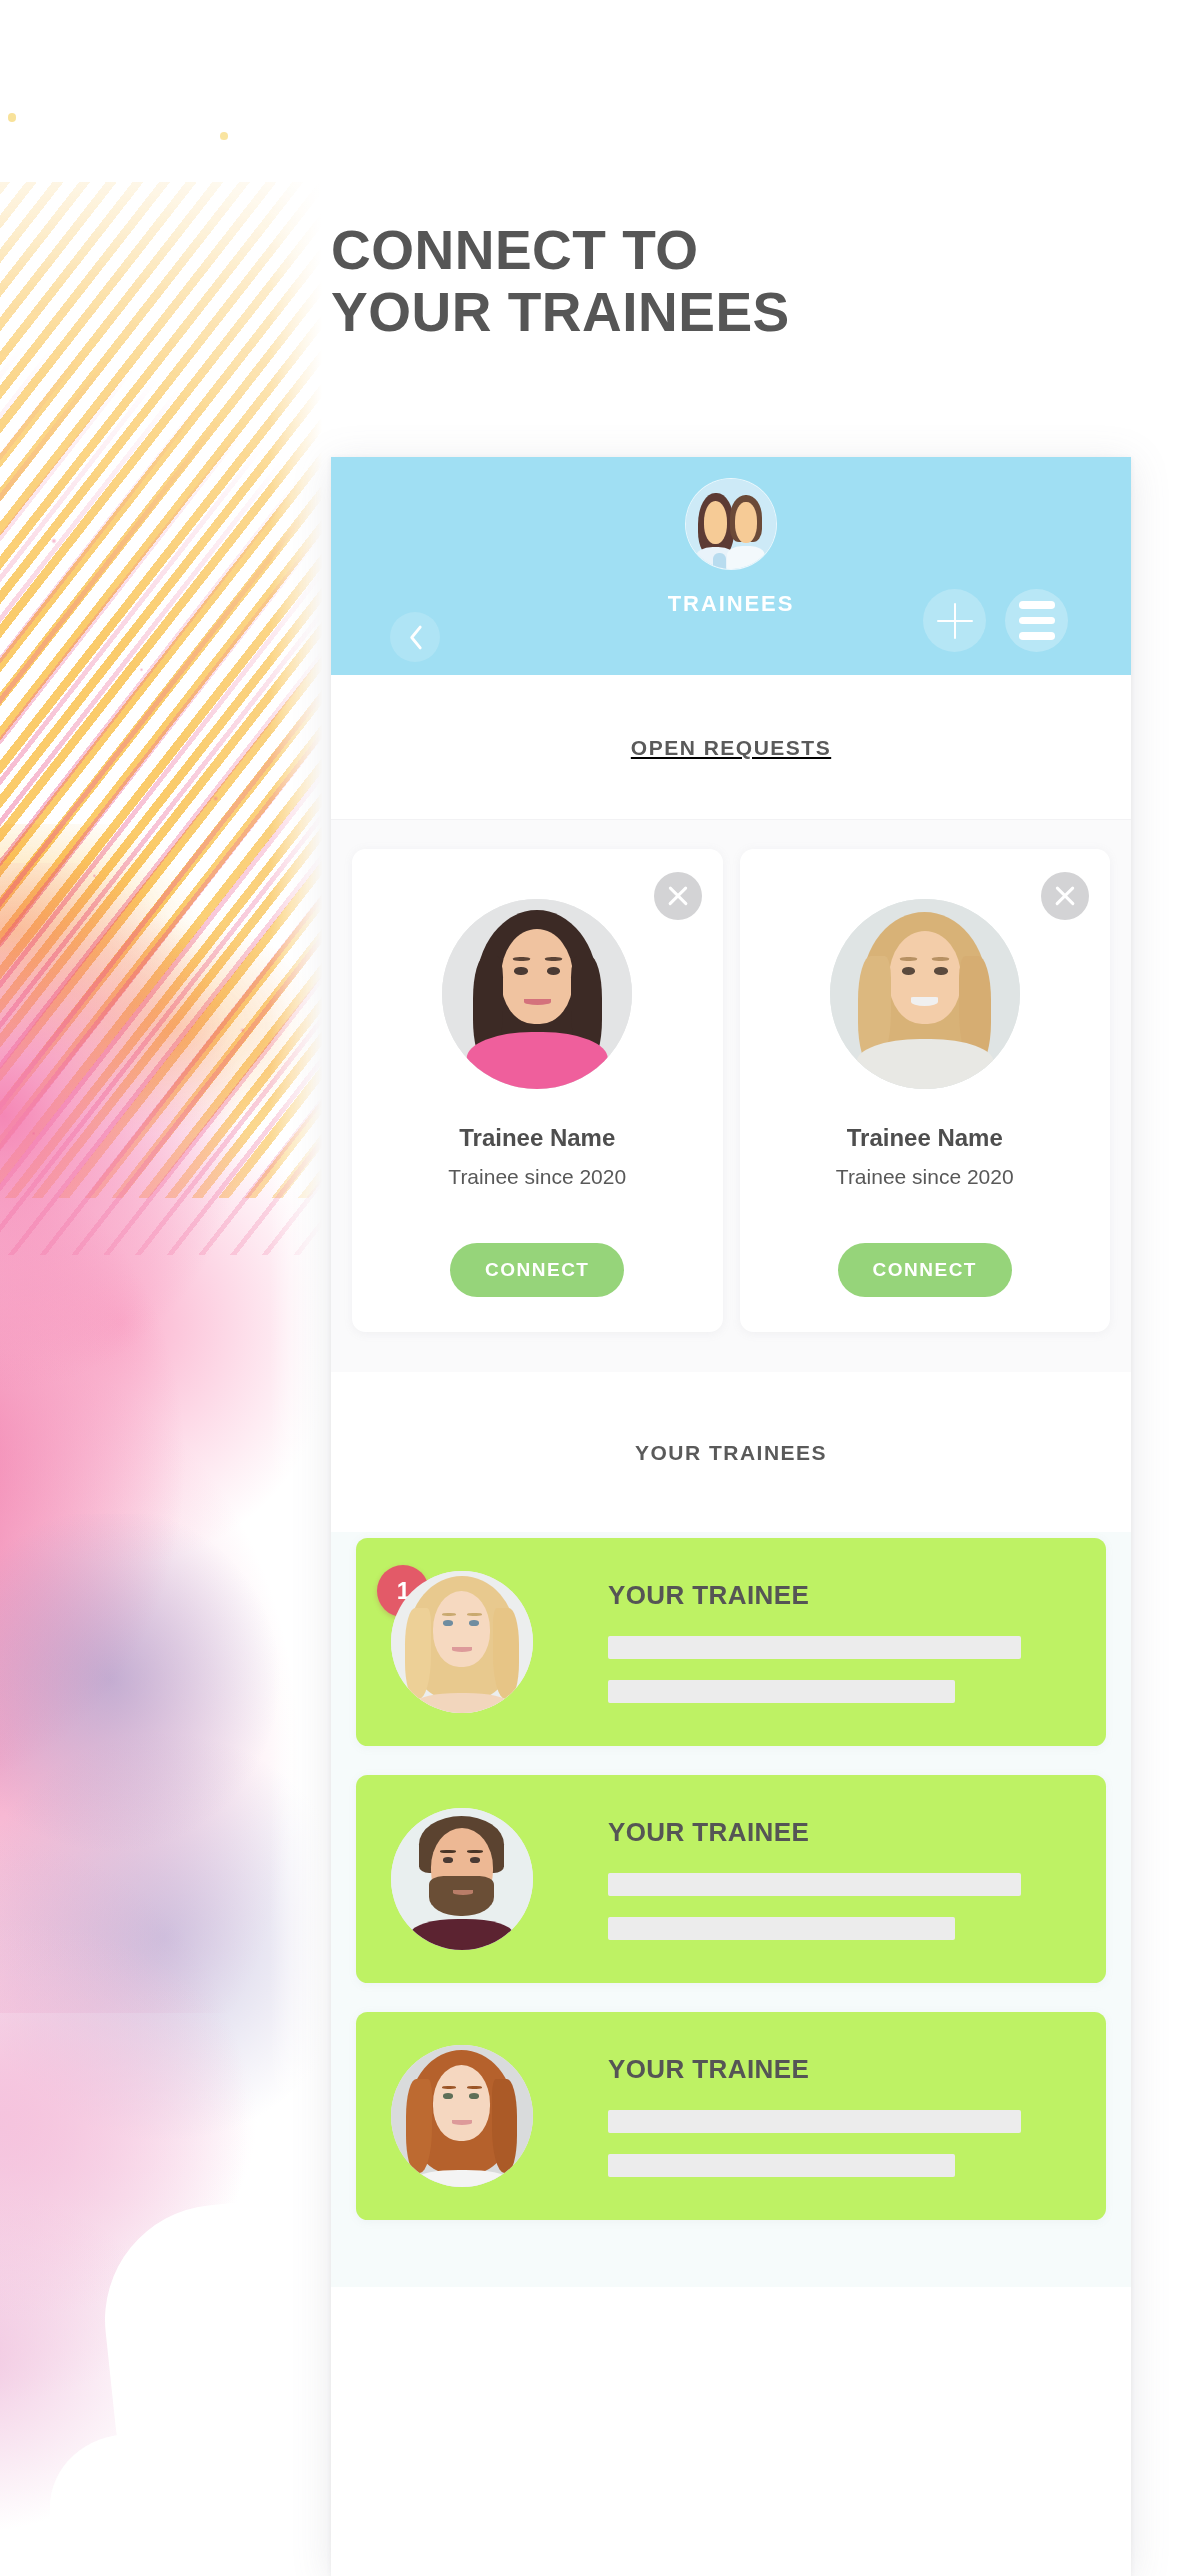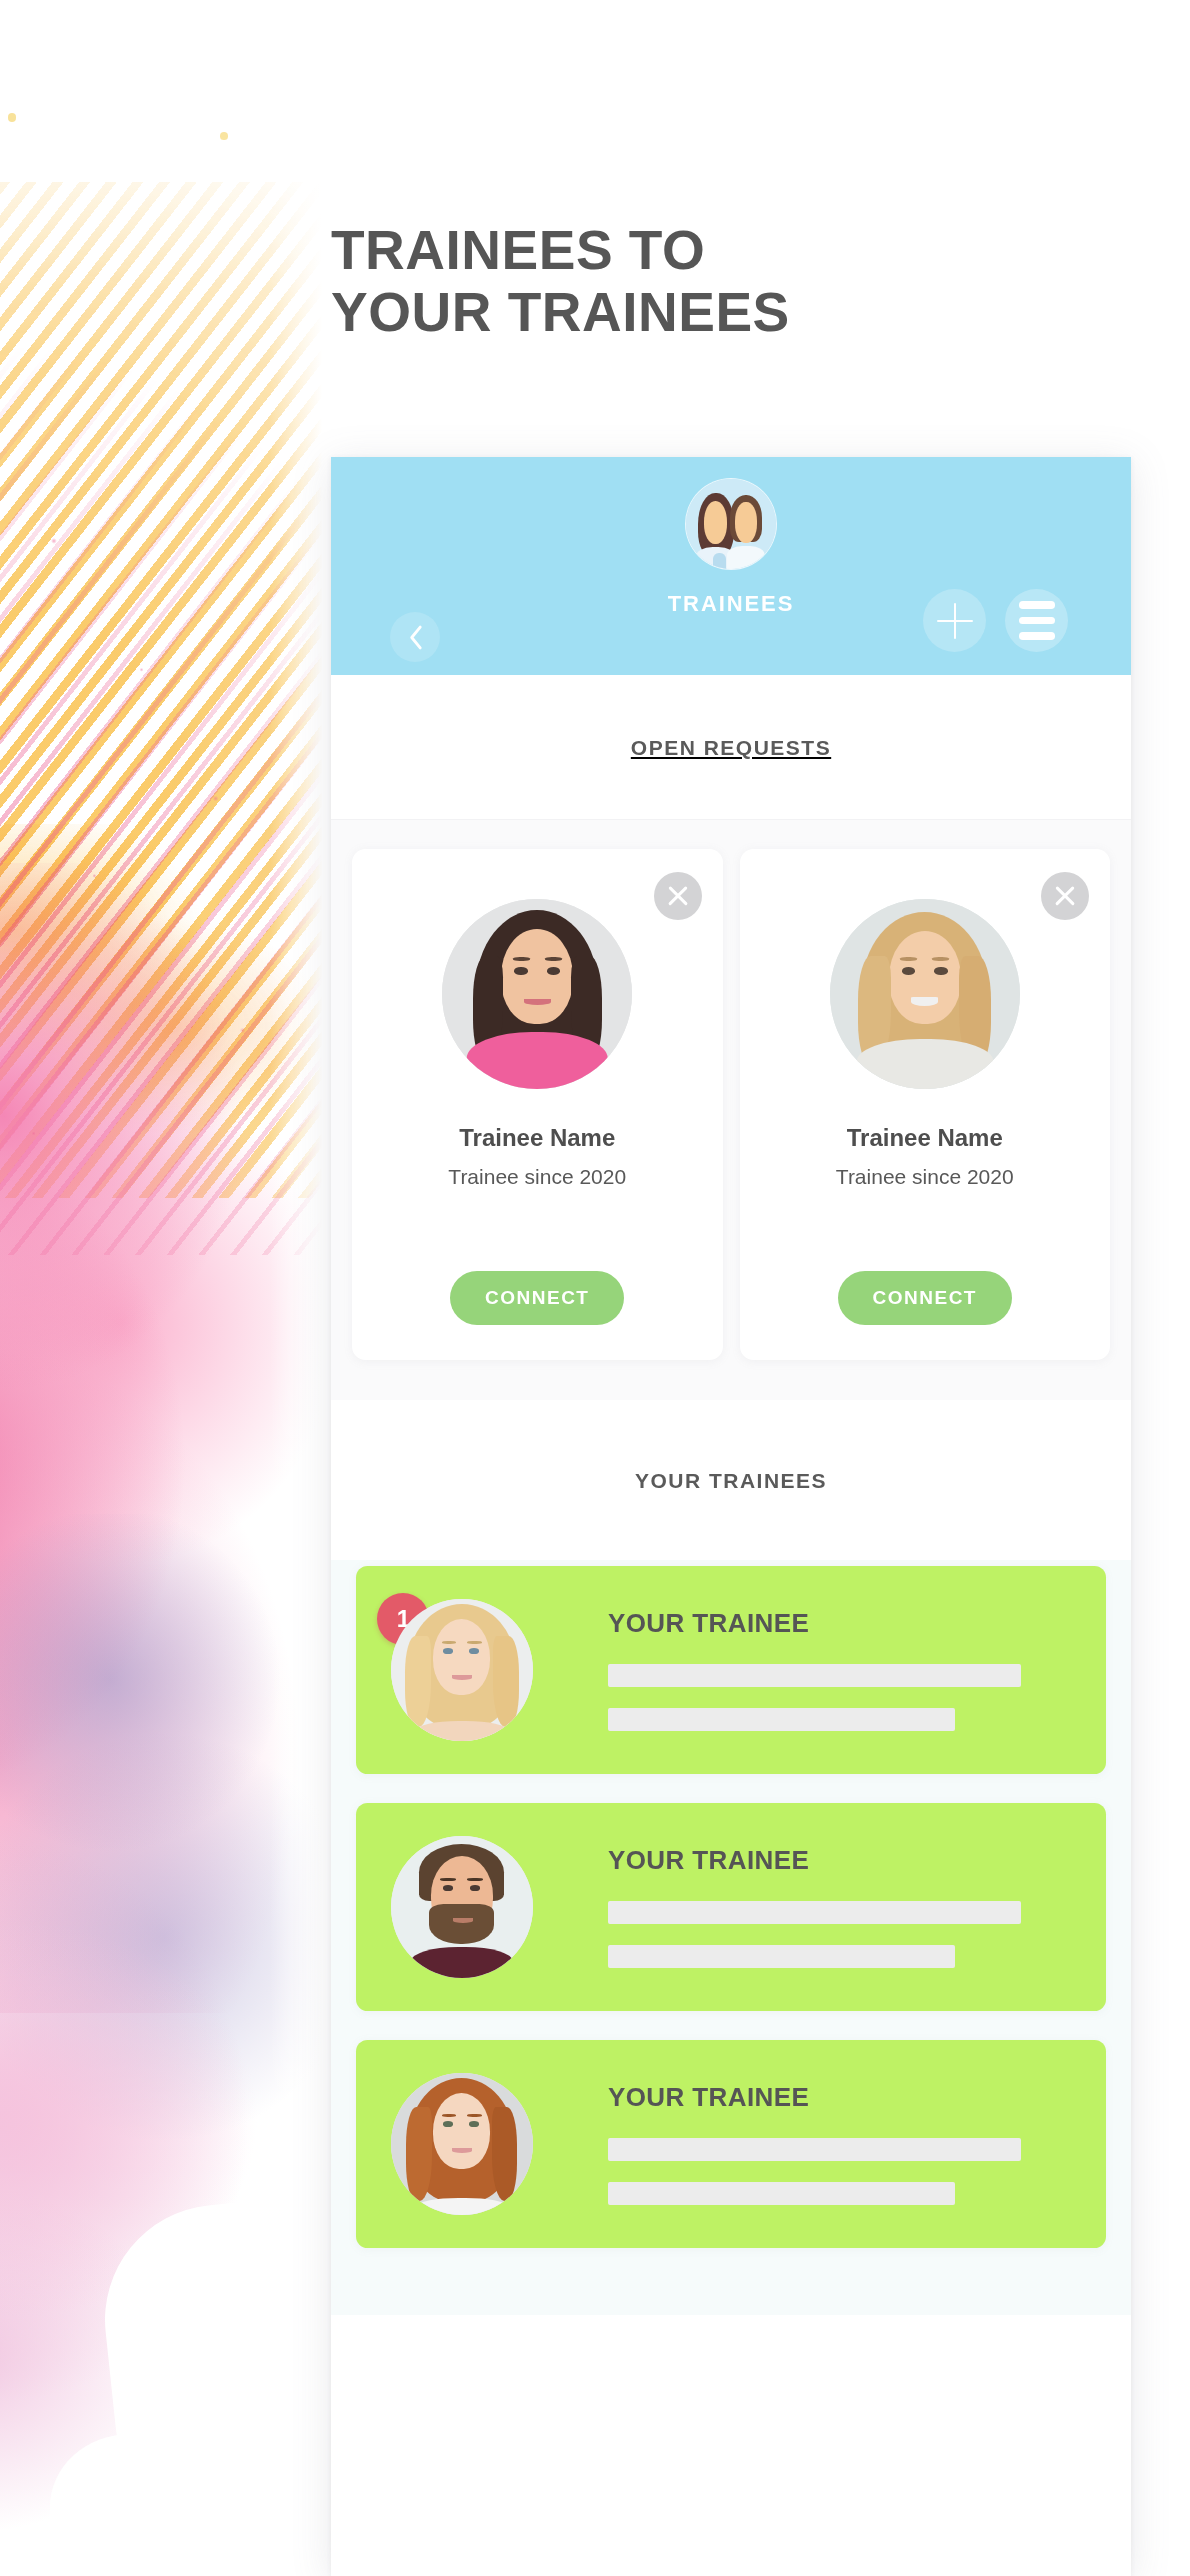--- a/index.html
+++ b/index.html
@@ -187,21 +187,21 @@
     background:#e2e4e5;
   }
   .req-photo2 { background:#dfe5e5; }
   .req-name {
     margin-top:35px; font-size:24px; font-weight:bold; color:#4e4e4e;
   }
   .req-since {
     margin-top:13.4px; font-size:21px; color:#585858; font-weight:normal;
   }
   .connect-btn {
-    margin:82px auto 0; display:block;
+    margin:54px auto 0; display:block;
     width:174px; height:54px; border:none; border-radius:27px;
     background:#96d47a; color:#ffffff;
     font-family:"Liberation Sans", sans-serif;
     font-size:19px; font-weight:bold; letter-spacing:1.5px;
     cursor:pointer;
   }
 
   
   .list-band { background:#f6fbfb; padding:5.8px 25px 38px; }
   .list-row {
@@ -284,21 +284,21 @@
     <div class="wc-pale"></div>
     <div class="wc-white1"></div>
     <div class="wc-white2"></div>
     <div class="wc-topfade"></div>
     <div class="wc-fade"></div>
     <div class="wc-dot" style="left:7.7px;top:113px;width:8.6px;height:8.6px;background:rgba(246,216,120,0.75);"></div>
     <div class="wc-dot" style="left:220px;top:132px;width:7.7px;height:7.7px;background:rgba(246,216,120,0.7);"></div>
   </div>
 
   <h1 class="headline">
-    <span class="ln">TRAINEES TO</span>
+    <span class="ln">CONNECT TO</span>
     <span class="ln">YOUR TRAINEES</span>
   </h1>
 
   <div class="phone">
 
     <div class="app-header">
 
       <div class="hdr-back">
         <span>
           <svg width="17" height="27" viewBox="0 0 18 28" fill="none">

